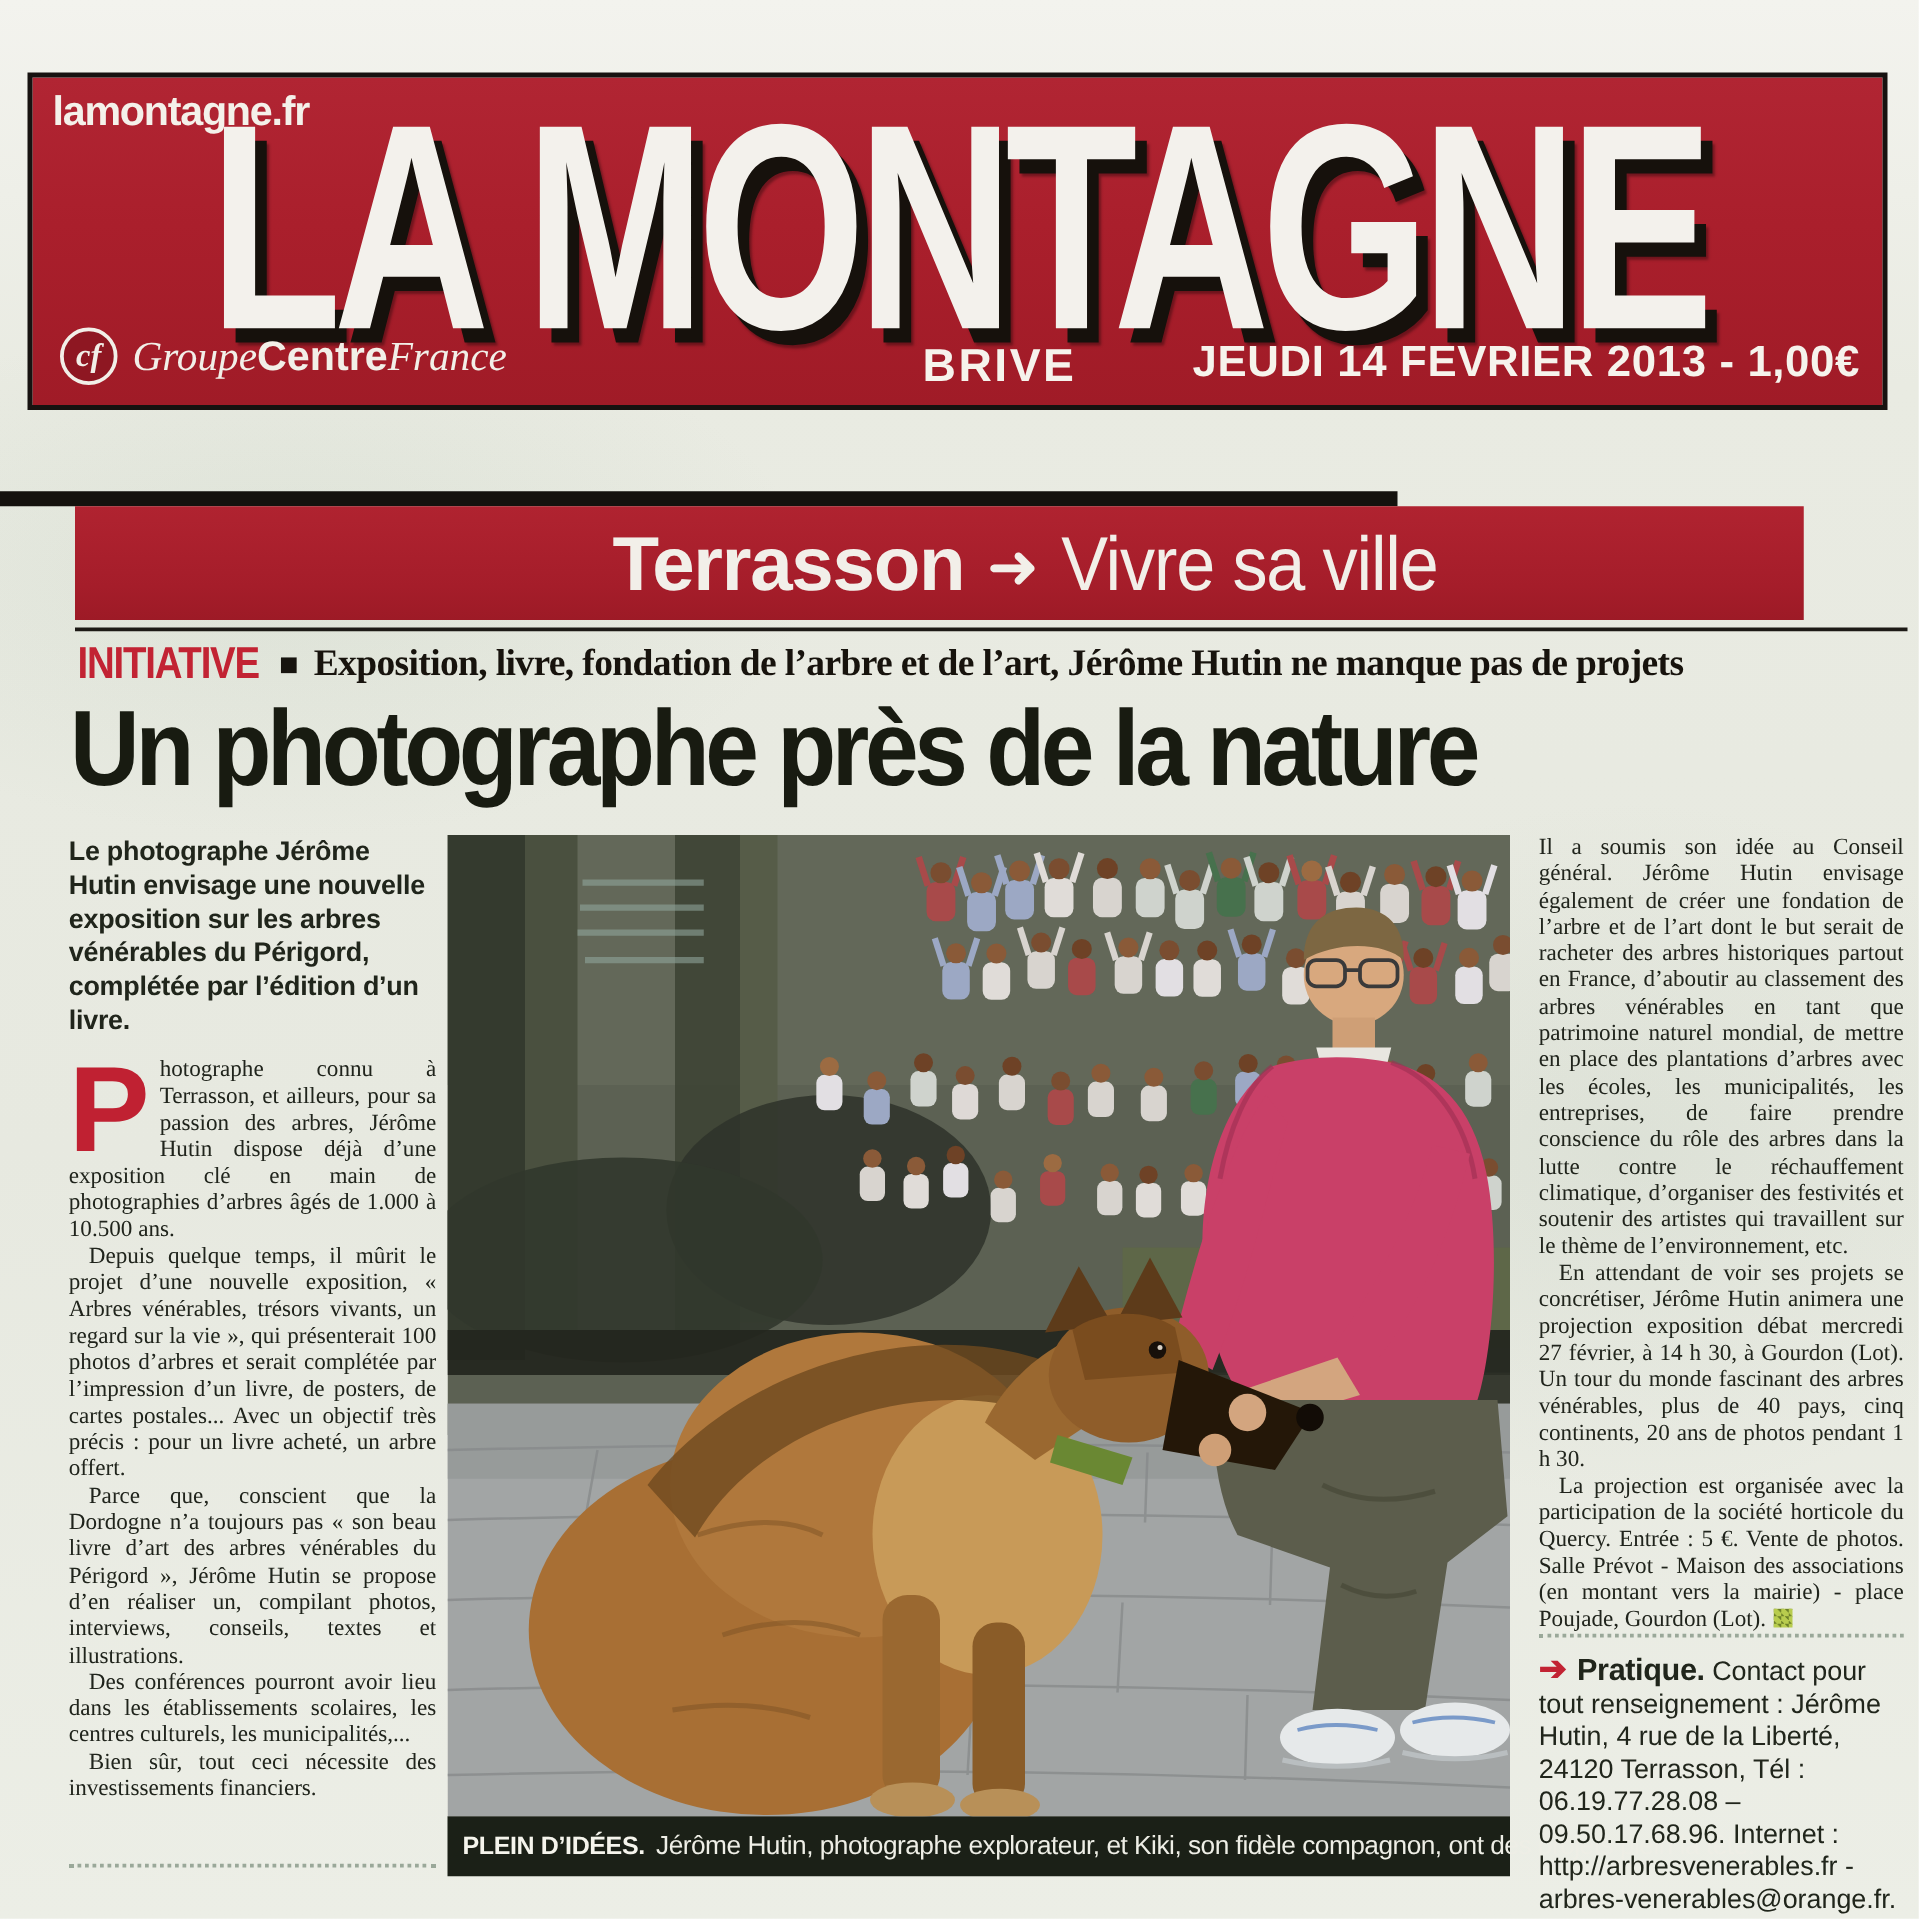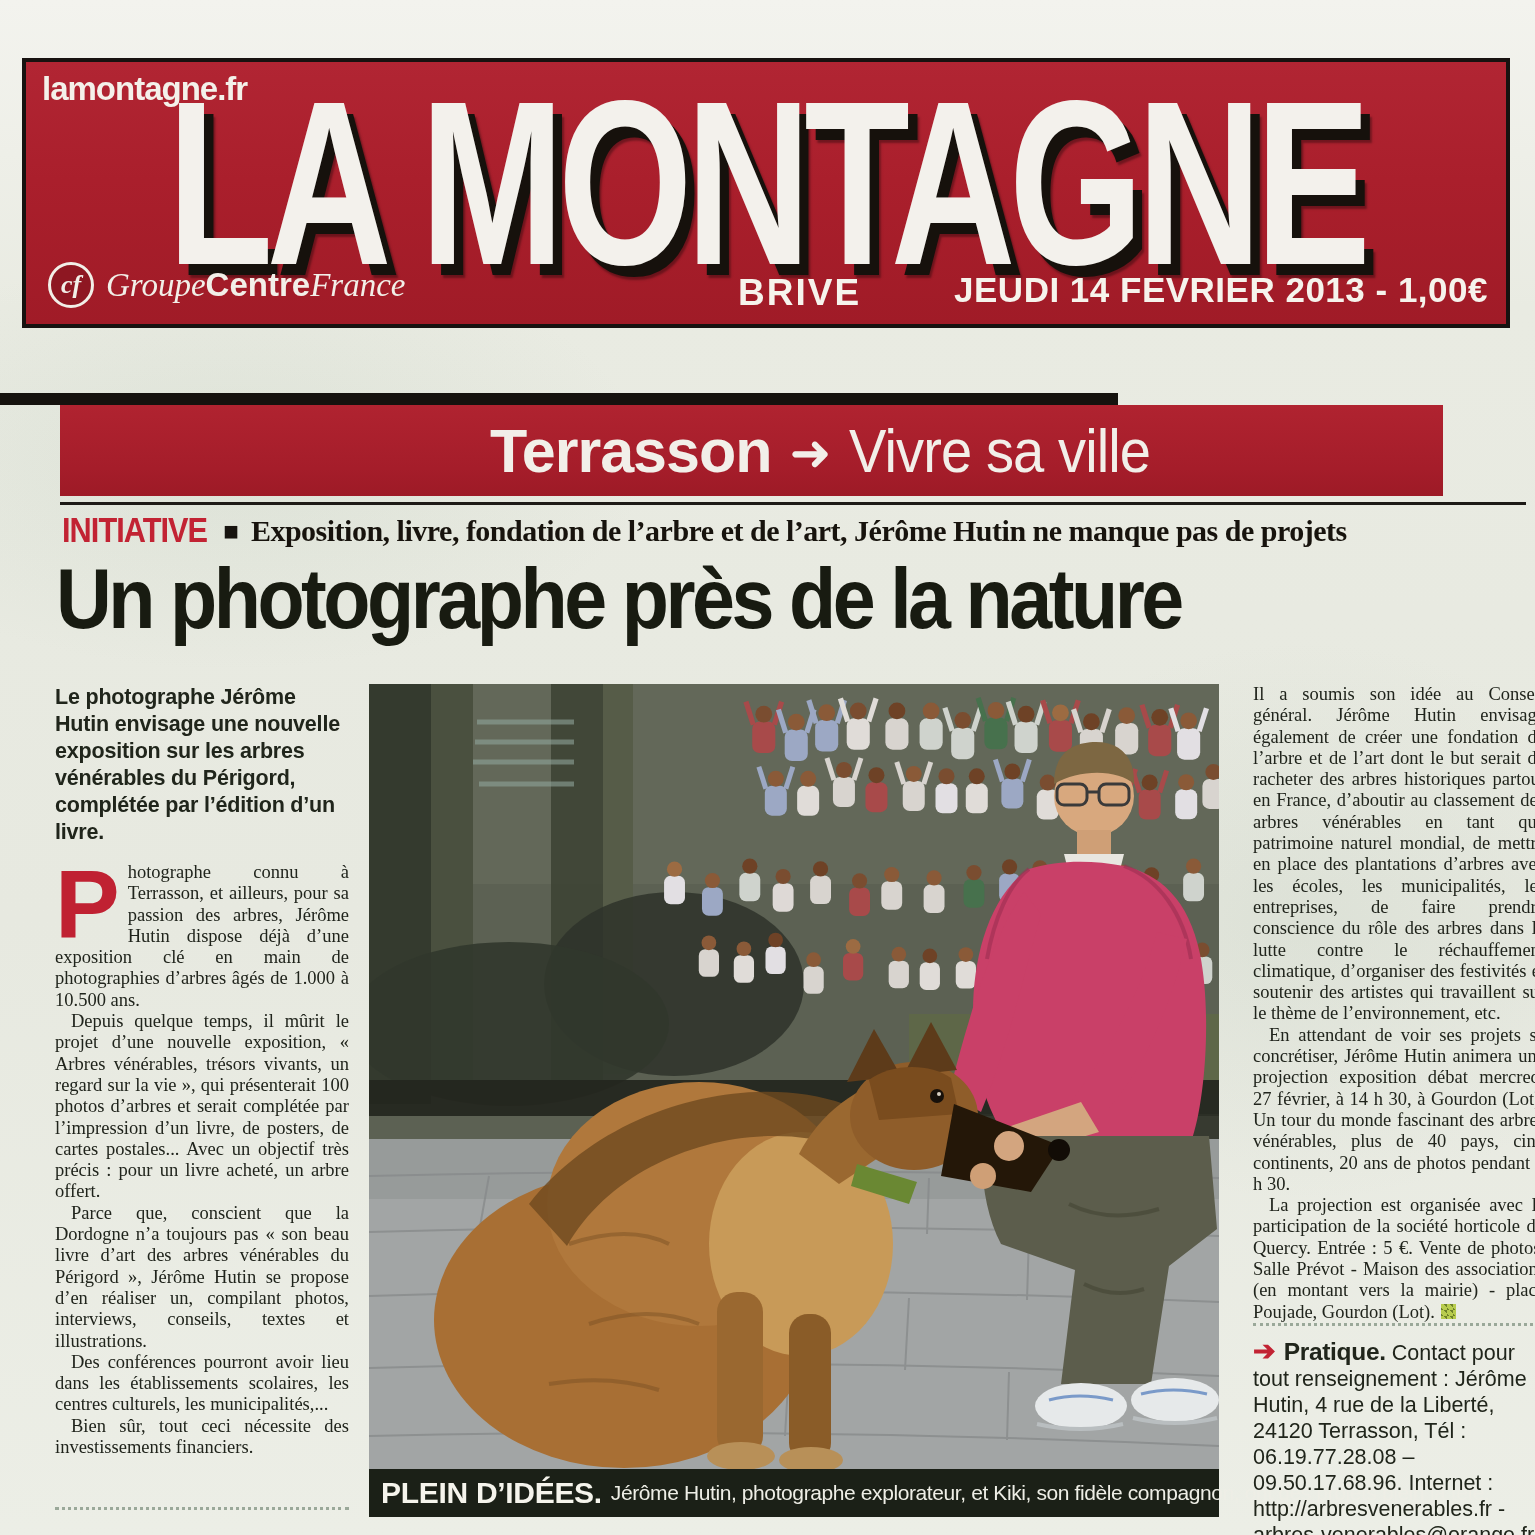--- a/index.html
+++ b/index.html
@@ -40,39 +40,39 @@
   .terr-rule{position:absolute;left:60px;top:502px;width:1466px;height:3px;background:#1d1a16;}
   
   .kicker{position:absolute;left:62px;top:512px;width:1420px;display:flex;align-items:center;}
   .kicker-label{color:#c22333;font-weight:bold;font-size:32px;letter-spacing:-1px;transform:scale(.96,1.12);transform-origin:left center;}
   .kicker-square{color:#17140f;font-size:26px;margin:0 12px 0 10px;line-height:1;}
   .kicker-text{font-family:"Liberation Serif",serif;font-weight:bold;font-size:30px;color:#17130d;letter-spacing:-.5px;white-space:nowrap;}
   .headline{position:absolute;left:56px;top:549px;font-weight:bold;font-size:78px;color:#181b11;
     letter-spacing:-3.5px;white-space:nowrap;transform:scale(.99,1.1);transform-origin:left top;}
   
   .content{position:absolute;left:55px;top:668px;width:1474px;display:grid;
-    grid-template-columns:302px 850px 292px;column-gap:12px;margin-top:16px;}
+    grid-template-columns:302px 850px 292px;column-gap:1px;}
   .col-left{width:302px;padding-right:8px;box-sizing:border-box;display:flex;flex-direction:column;height:836px;}
   .col-right{width:292px;margin-left:22px;display:flex;flex-direction:column;height:836px;}
   .intro{font-weight:bold;font-size:21.5px;line-height:27px;color:#20251b;margin:0 0 16px 0;letter-spacing:-.2px;}
   .body-text p{font-family:"Liberation Serif",serif;font-size:18.5px;line-height:21.3px;color:#20241c;
     text-align:justify;margin:0;text-indent:16px;}
   .body-text p.nodent{text-indent:0;}
   .dropcap{float:left;color:#c02132;font-weight:bold;font-size:97px;line-height:79px;margin:2px 8px 0 0;font-family:"Liberation Sans",sans-serif;}
   .endmark{display:inline-block;width:15px;height:15px;margin-left:6px;vertical-align:-1px;
     background:
      linear-gradient(45deg, rgba(90,110,30,.8) 25%, transparent 25%, transparent 75%, rgba(90,110,30,.8) 75%),
      #b8cc4e;background-size:6px 6px;}
   .sep{border-top:3px dotted #9aa899;height:0;margin:10px 0;}
   .sep-bottom{margin-top:auto;}
   
   .photo-wrap{width:850px;}
   .photo-wrap svg{display:block;}
   .caption{height:48px;background:#1b2017;display:flex;align-items:center;padding:0 12px;box-sizing:border-box;}
-  .caption-label{color:#f5f4ec;font-weight:bold;font-size:30px;margin-right:9px;white-space:nowrap;letter-spacing:-.3px;}
+  .caption-label{color:#f5f4ec;font-weight:bold;font-size:20px;margin-right:9px;white-space:nowrap;letter-spacing:-.3px;}
   .caption-text{color:#eeeee6;font-size:21px;white-space:nowrap;letter-spacing:-.4px;}
   
   .pratique{font-size:21.5px;line-height:26px;color:#20251b;margin:2px 0 6px 0;}
   .prat-arrow{color:#c22333;font-size:27px;font-weight:bold;margin-right:8px;}
   .prat-label{font-weight:bold;font-size:24.5px;letter-spacing:-.3px;}
 </style>
 </head>
 <body>
 
 <div class="page">

